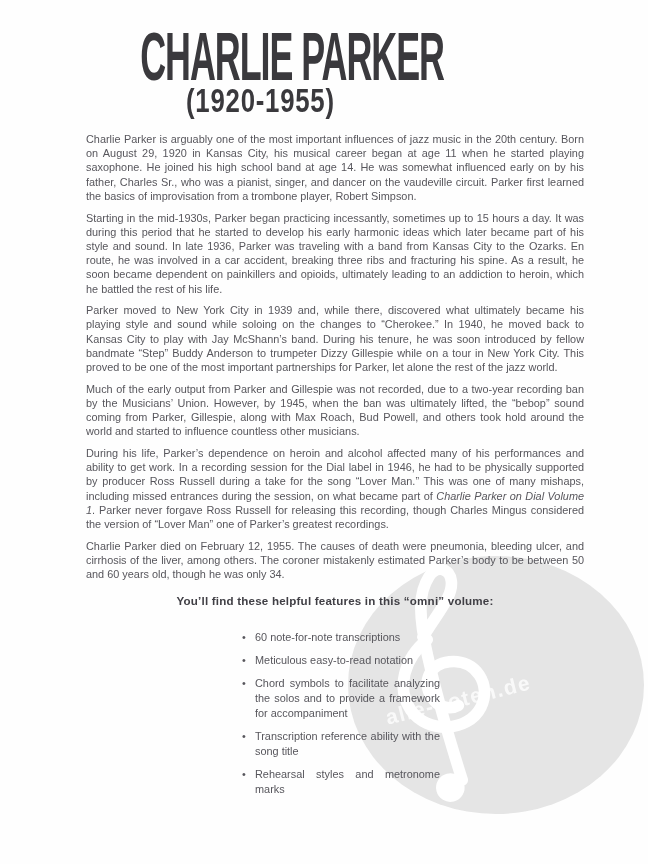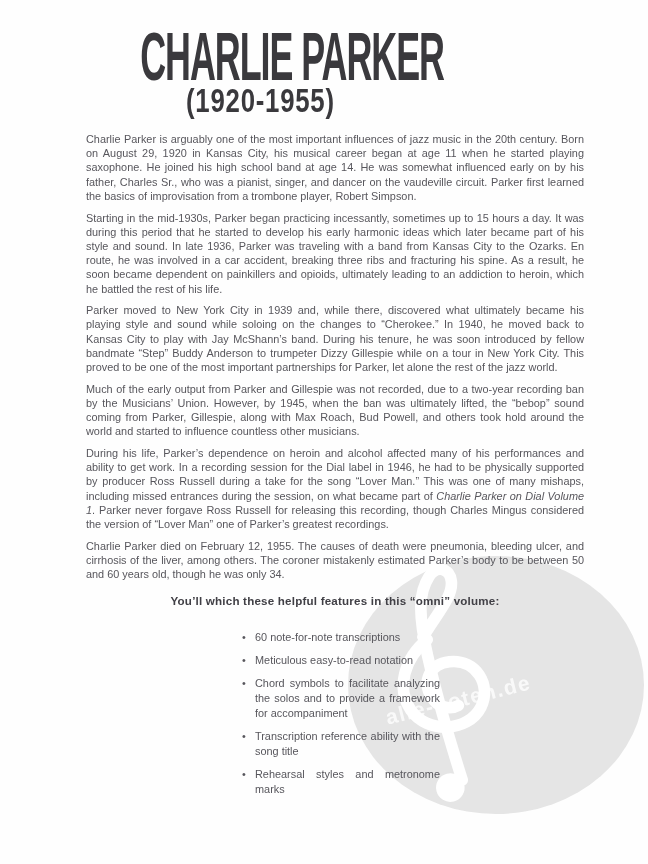--- a/index.html
+++ b/index.html
@@ -81,21 +81,21 @@
 
   <main class="content">
     <p>Charlie Parker is arguably one of the most important influences of jazz music in the 20th century. Born on August 29, 1920 in Kansas City, his musical career began at age 11 when he started playing saxophone. He joined his high school band at age 14. He was somewhat influenced early on by his father, Charles Sr., who was a pianist, singer, and dancer on the vaudeville circuit. Parker first learned the basics of improvisation from a trombone player, Robert Simpson.</p>
     <p>Starting in the mid-1930s, Parker began practicing incessantly, sometimes up to 15 hours a day. It was during this period that he started to develop his early harmonic ideas which later became part of his style and sound. In late 1936, Parker was traveling with a band from Kansas City to the Ozarks. En route, he was involved in a car accident, breaking three ribs and fracturing his spine. As a result, he soon became dependent on painkillers and opioids, ultimately leading to an addiction to heroin, which he battled the rest of his life.</p>
     <p>Parker moved to New York City in 1939 and, while there, discovered what ultimately became his playing style and sound while soloing on the changes to “Cherokee.” In 1940, he moved back to Kansas City to play with Jay McShann’s band. During his tenure, he was soon introduced by fellow bandmate “Step” Buddy Anderson to trumpeter Dizzy Gillespie while on a tour in New York City. This proved to be one of the most important partnerships for Parker, let alone the rest of the jazz world.</p>
     <p>Much of the early output from Parker and Gillespie was not recorded, due to a two-year recording ban by the Musicians’ Union. However, by 1945, when the ban was ultimately lifted, the “bebop” sound coming from Parker, Gillespie, along with Max Roach, Bud Powell, and others took hold around the world and started to influence countless other musicians.</p>
     <p><span>During his life, Parker’s dependence on heroin and alcohol affected many of his performances and ability to get work. In a recording session for the Dial label in 1946, he had to be physically supported by producer Ross Russell during a take for the song “Lover Man.” This was one of many mishaps, including missed entrances during the session, on what became part of </span><span class="it">Charlie Parker on Dial Volume 1</span><span>. Parker never forgave Ross Russell for releasing this recording, though Charles Mingus considered the version of “Lover Man” one of Parker’s greatest recordings.</span></p>
     <p>Charlie Parker died on February 12, 1955. The causes of death were pneumonia, bleeding ulcer, and cirrhosis of the liver, among others. The coroner mistakenly estimated Parker’s body to be between 50 and 60 years old, though he was only 34.</p>
 
     <section class="features">
-      <h2>You’ll which these helpful features in this “omni” volume:</h2>
+      <h2>You’ll find these helpful features in this “omni” volume:</h2>
       <ul class="features-list">
         <li>60 note-for-note transcriptions</li>
         <li>Meticulous easy-to-read notation</li>
         <li>Chord symbols to facilitate analyzing the solos and to provide a framework for accompaniment</li>
         <li>Transcription reference ability with the song title</li>
         <li>Rehearsal styles and metronome marks</li>
       </ul>
     </section>
   </main>
 

